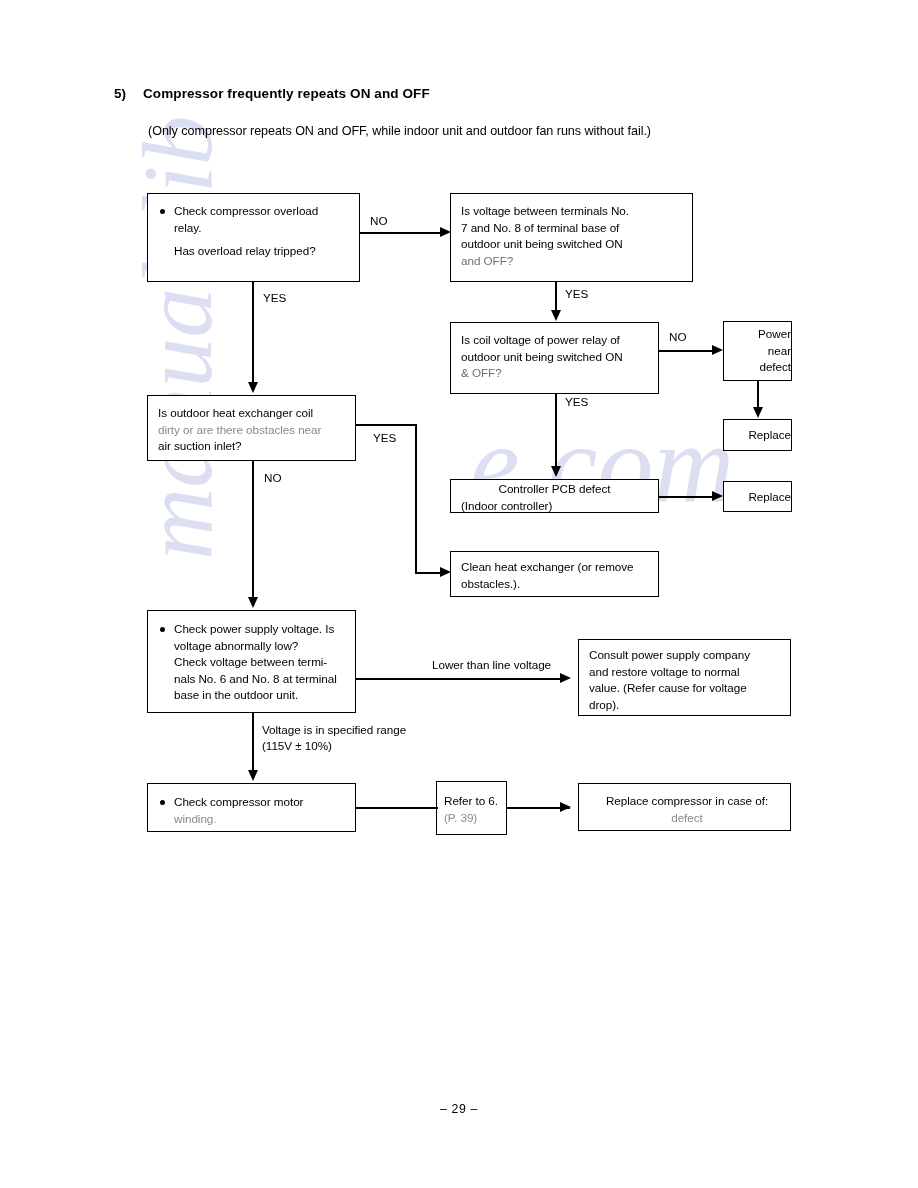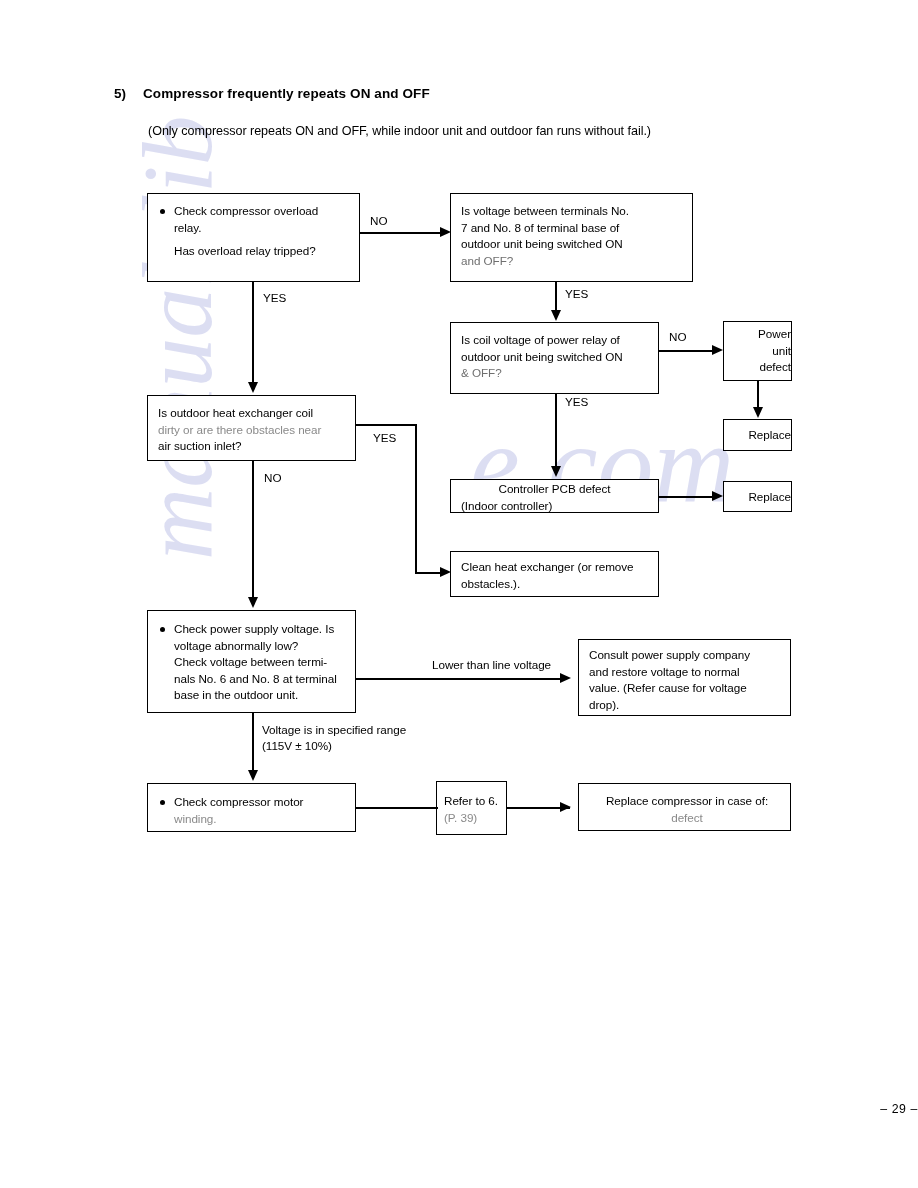--- a/index.html
+++ b/index.html
@@ -131,21 +131,21 @@
     white-space: nowrap;
     background: transparent;
   }
 
   
   .pagenum {
     position: absolute;
     left: 0;
     right: 0;
     top: 1102px;
-    text-align: right;
+    text-align: center;
     font-size: 12.3px;
     letter-spacing: 0.6px;
   }
 
   
   .wm {
     position: absolute;
     font-family: "Liberation Serif", serif;
     color: #8f95d6;
     opacity: 0.30;
@@ -200,21 +200,21 @@
     <div class="txt">
       <div>Is coil voltage of power relay of</div>
       <div>outdoor unit being switched ON</div>
       <div class="faded">&amp; OFF?</div>
     </div>
   </div>
 
   <div class="box center vmid" style="left:723px; top:321px; width:69px; height:60px;">
     <div class="txt">
       <div>Power</div>
-      <div>unit</div>
+      <div>near</div>
       <div>defect</div>
     </div>
   </div>
 
   <div class="box center vmid" style="left:723px; top:419px; width:69px; height:32px;">
     <div class="txt">
       <div>Replace</div>
     </div>
   </div>
 

